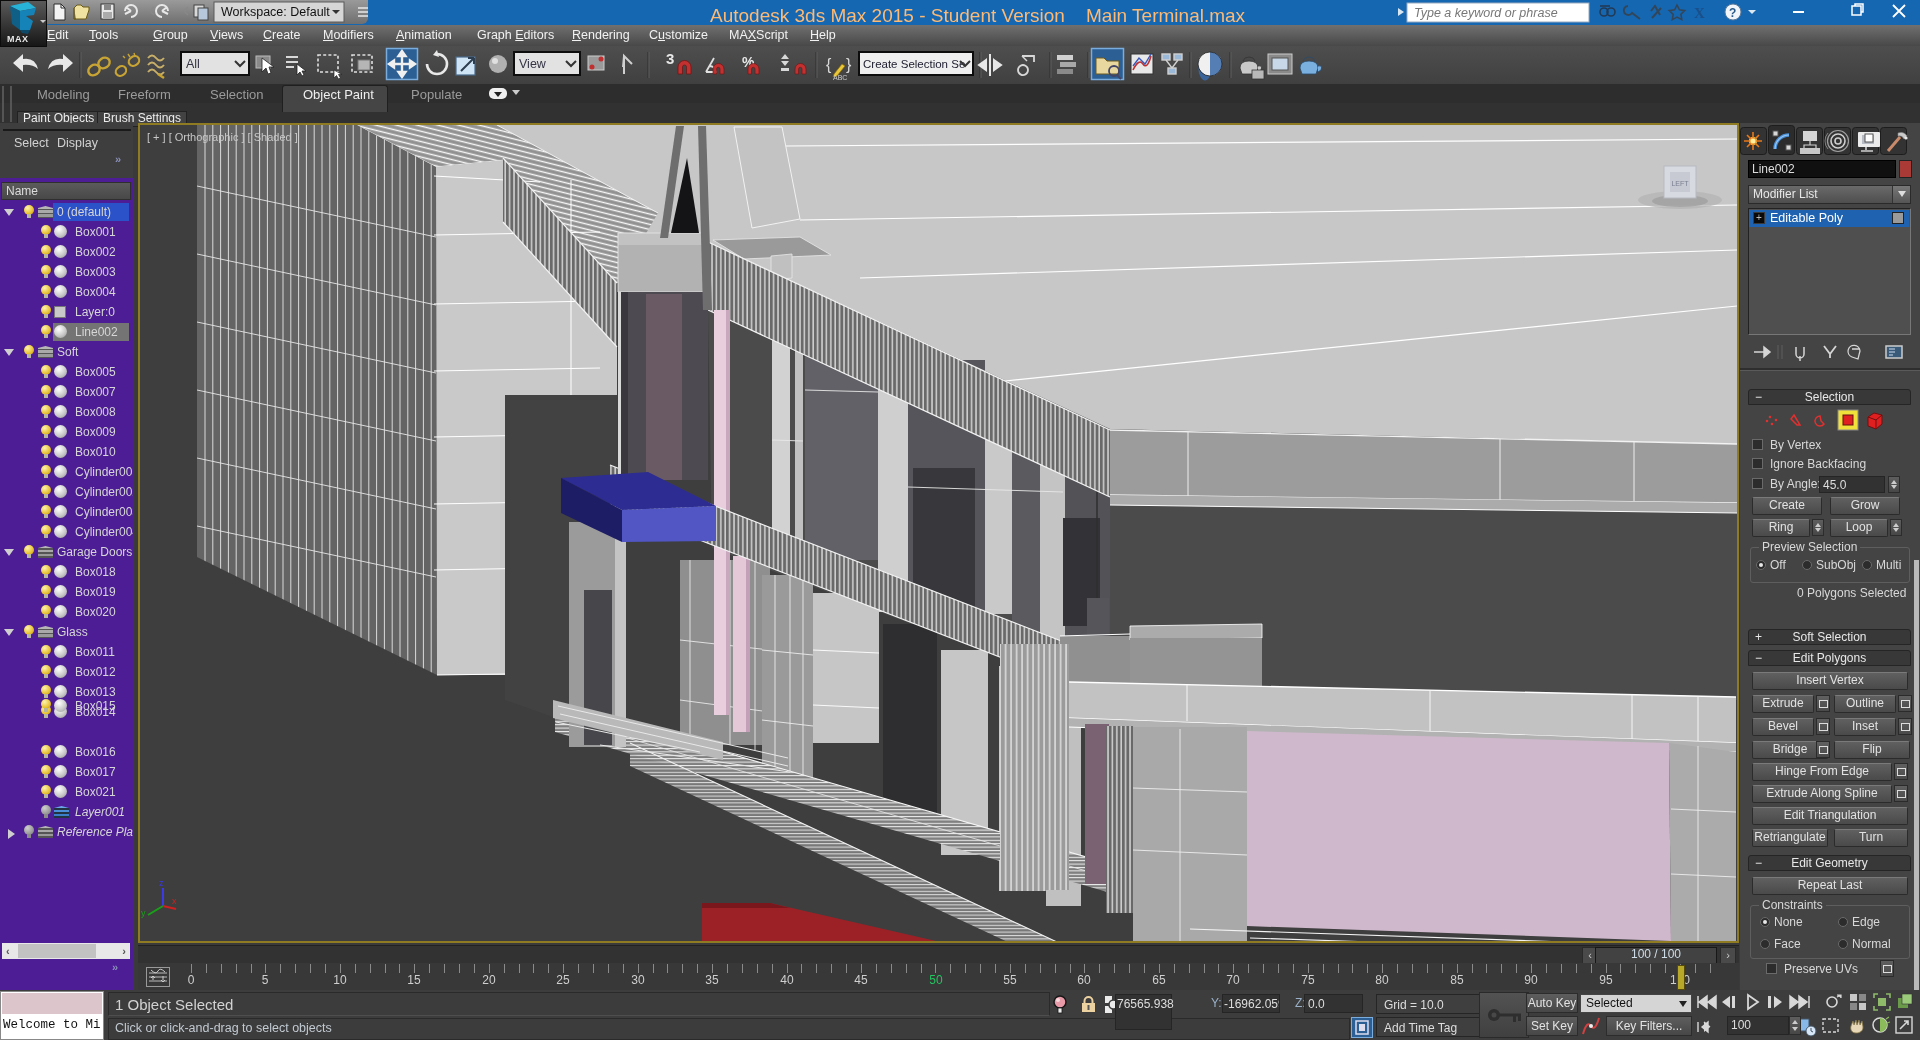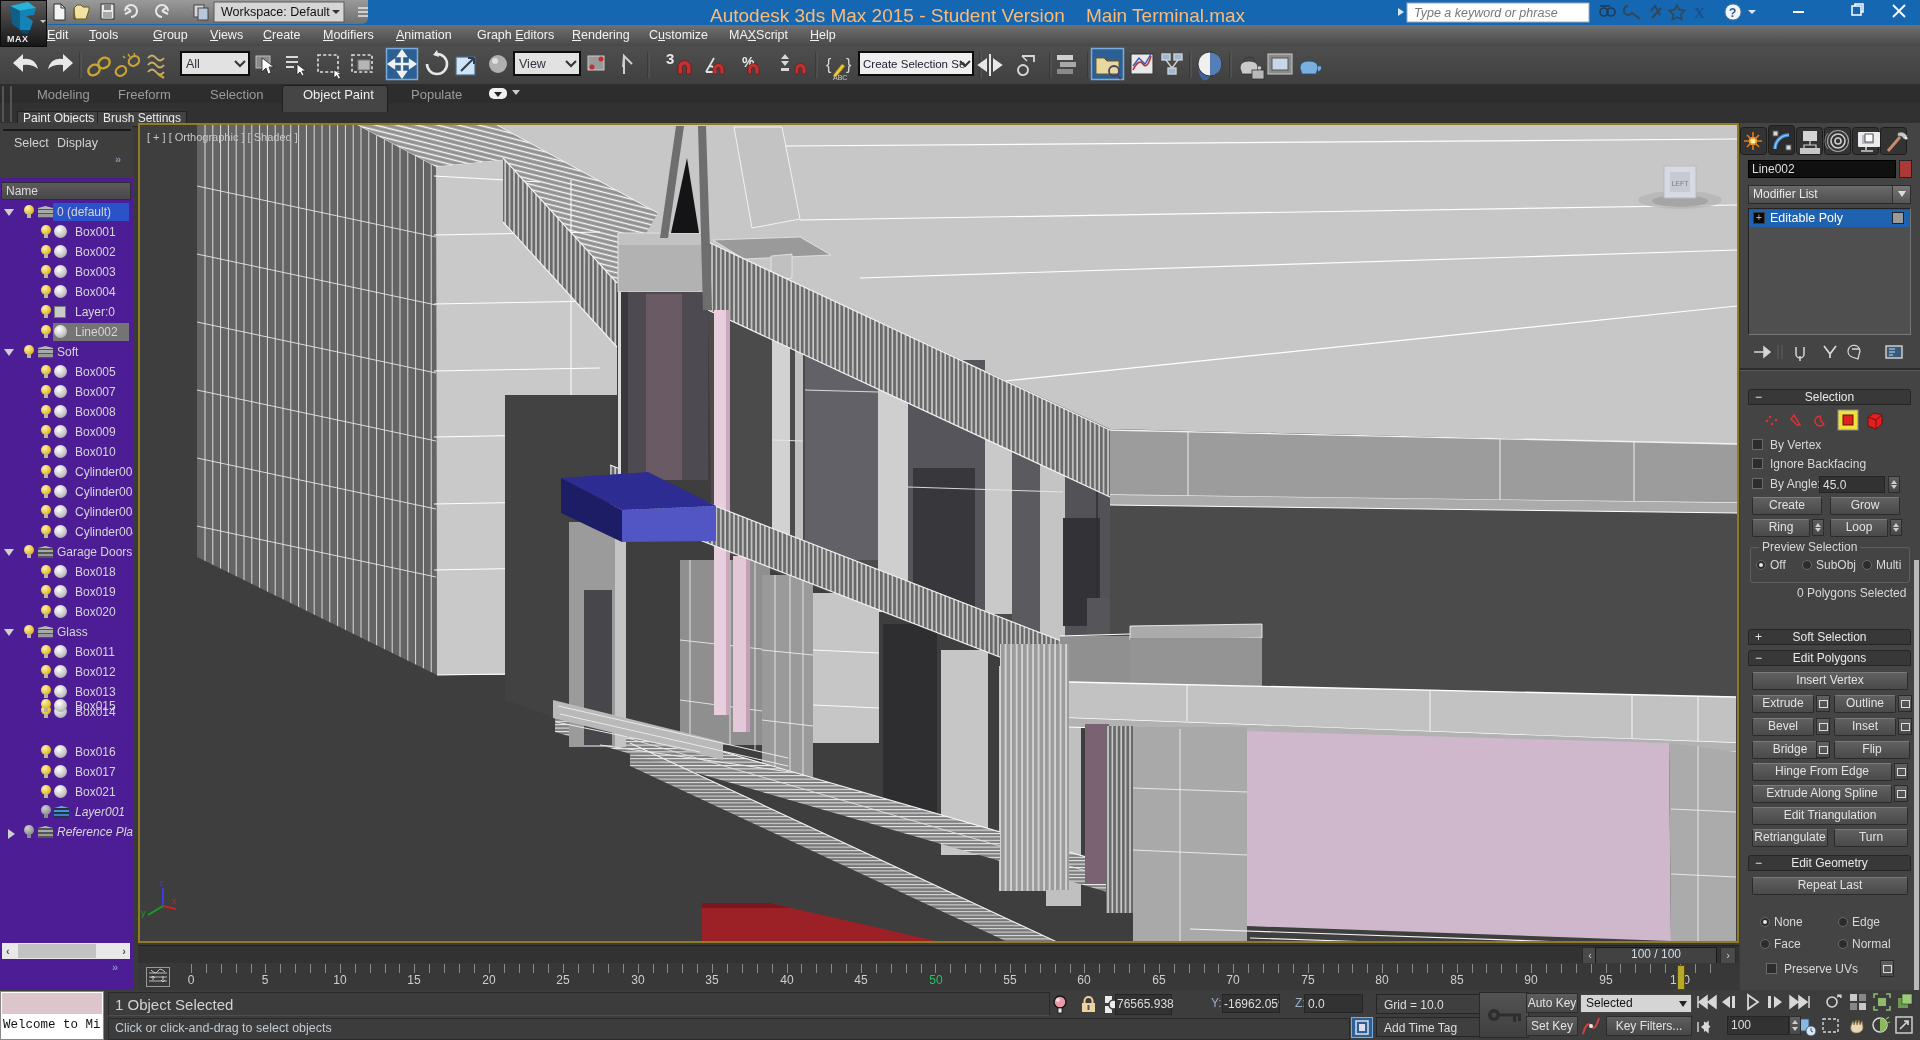--- a/index.html
+++ b/index.html
@@ -760,21 +760,21 @@
           <rect x="4" y="9" width="13" height="9" fill="#ecd2a0"></rect>
           <path d="M6.5 9 v-2 a4 4 0 0 1 8 0 v2" stroke="#ecd2a0" stroke-width="2" fill="none"></path>
           <rect x="9.5" y="11" width="2" height="5" fill="#555"></rect>
         </svg></div>
 <div class="abs" style="left:1103px;top:4px;width:22px;height:20px;"><svg width="22" height="20">
           <rect x="2" y="2" width="17" height="17" fill="#ececec"></rect>
           <path d="M10.5 2 v17 M2 10.5 h17" stroke="#3c3c3c" stroke-width="3"></path>
           <circle cx="10.5" cy="10.5" r="4.5" fill="#ececec" stroke="#3c3c3c" stroke-width="1.5"></circle>
         </svg></div>
 <div class="lab" style="left:1128px;top:6px;color:#9ab0c8;">X:</div>
-<div class="fld" style="left:1115px;top:4px;width:57px;height:21px;padding:2px 1px;">76565.938</div>
+<div class="fld" style="left:1115px;top:4px;width:57px;height:36px;padding:2px 1px;">76565.938</div>
 <div class="lab" style="left:1211px;top:6px;color:#9ab0c8;">Y:</div>
 <div class="fld" style="left:1222px;top:4px;width:58px;height:19px;padding:2px 1px;overflow:hidden;">-16962.059</div>
 <div class="lab" style="left:1295px;top:6px;color:#9ab0c8;">Z:</div>
 <div class="fld" style="left:1304px;top:4px;width:59px;height:19px;padding:2px 3px;">0.0</div>
 <div class="fld" style="left:1376px;top:4px;width:105px;height:20px;background:#3f3f3f;padding:3px 7px;">Grid = 10.0</div>
 <div class="abs" style="left:1351px;top:27px;width:22px;height:21px;background:#2c5f93;border:1px solid #7aadde;box-sizing:border-box;"><svg width="20" height="19">
           <rect x="4" y="3" width="12" height="13" fill="none" stroke="#dde" stroke-width="1.5"></rect>
           <rect x="7" y="6" width="6" height="7" fill="#dde"></rect>
         </svg></div>
 <div class="fld" style="left:1376px;top:27px;width:105px;height:20px;background:#3f3f3f;padding:3px 7px;">Add Time Tag</div>
@@ -905,20 +905,23 @@
 <div class="btn" style="left:94px;top:618px;width:76px;">Flip</div>
 <div class="btn" style="left:12px;top:640px;width:140px;">Hinge From Edge</div>
       <div class="osq" style="left:154px;top:640px;"></div>
 <div class="btn" style="left:12px;top:662px;width:140px;">Extrude Along Spline</div>
       <div class="osq" style="left:154px;top:662px;"></div>
 <div class="btn" style="left:12px;top:684px;width:156px;">Edit Triangulation</div>
 <div class="btn" style="left:12px;top:706px;width:76px;">Retriangulate</div>
       <div class="btn" style="left:94px;top:706px;width:74px;">Turn</div>
 <div class="rh" style="left:8px;top:732px;width:163px;"><b>−</b>Edit Geometry</div>
 <div class="btn" style="left:12px;top:754px;width:156px;">Repeat Last</div>
+<div class="grp" style="left:10px;top:782px;width:158px;height:52px;">
+        <b>Constraints</b>
+      </div>
 <div class="rad on" style="left:20px;top:794px;"></div>
       <div class="lab" style="left:34px;top:792px;">None</div>
 <div class="rad" style="left:98px;top:794px;"></div>
       <div class="lab" style="left:112px;top:792px;">Edge</div>
 <div class="rad" style="left:20px;top:816px;"></div>
       <div class="lab" style="left:34px;top:814px;">Face</div>
 <div class="rad" style="left:98px;top:816px;"></div>
       <div class="lab" style="left:112px;top:814px;">Normal</div>
 <div class="cb" style="left:26px;top:840px;"></div>
       <div class="lab" style="left:44px;top:839px;">Preserve UVs</div>

